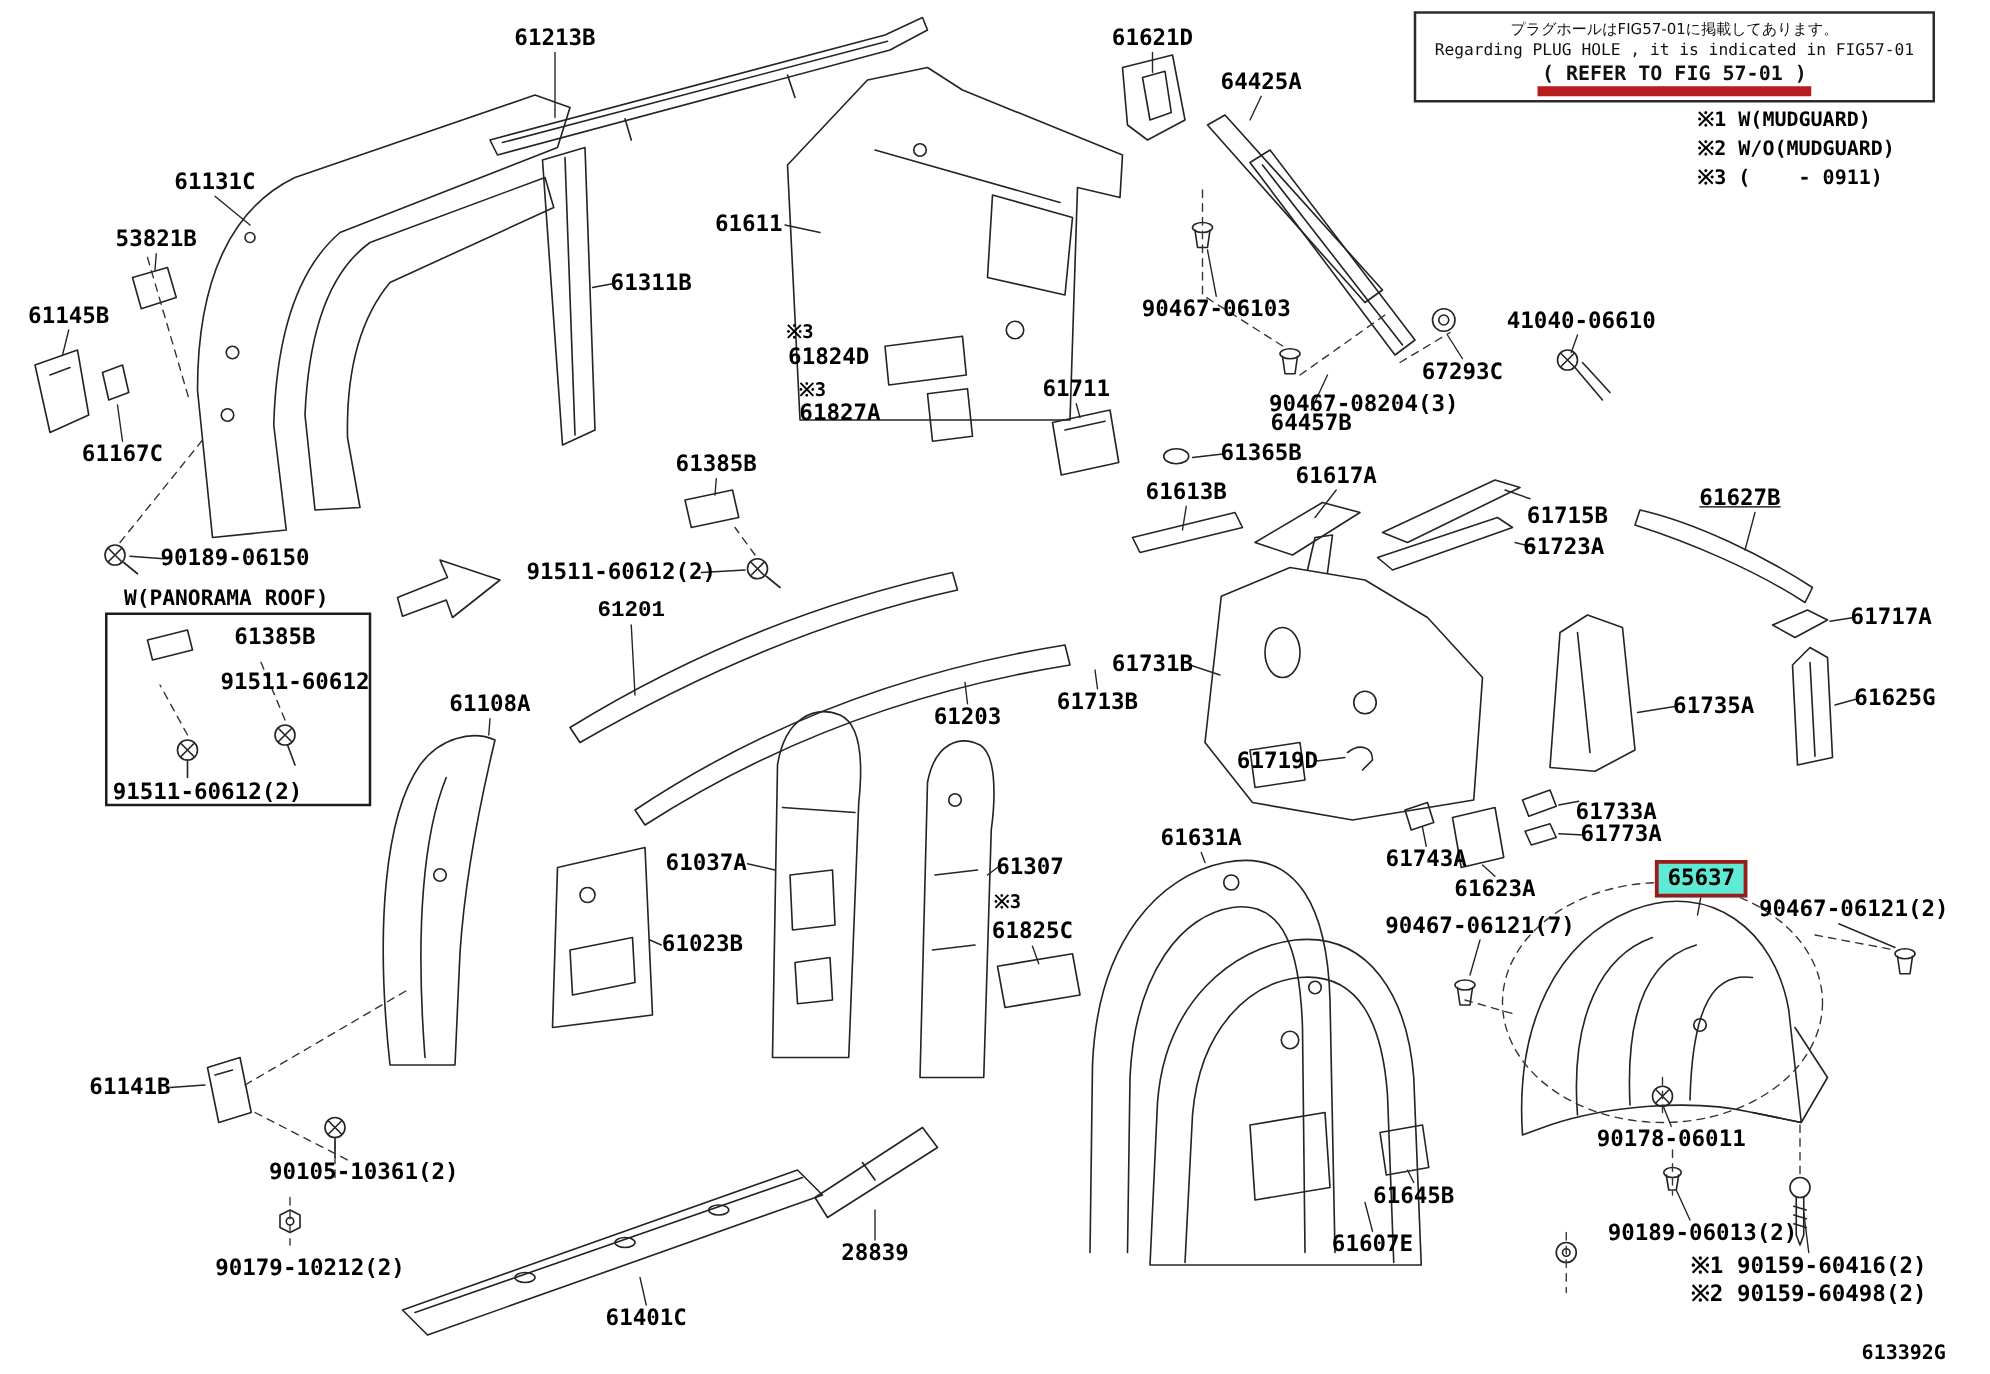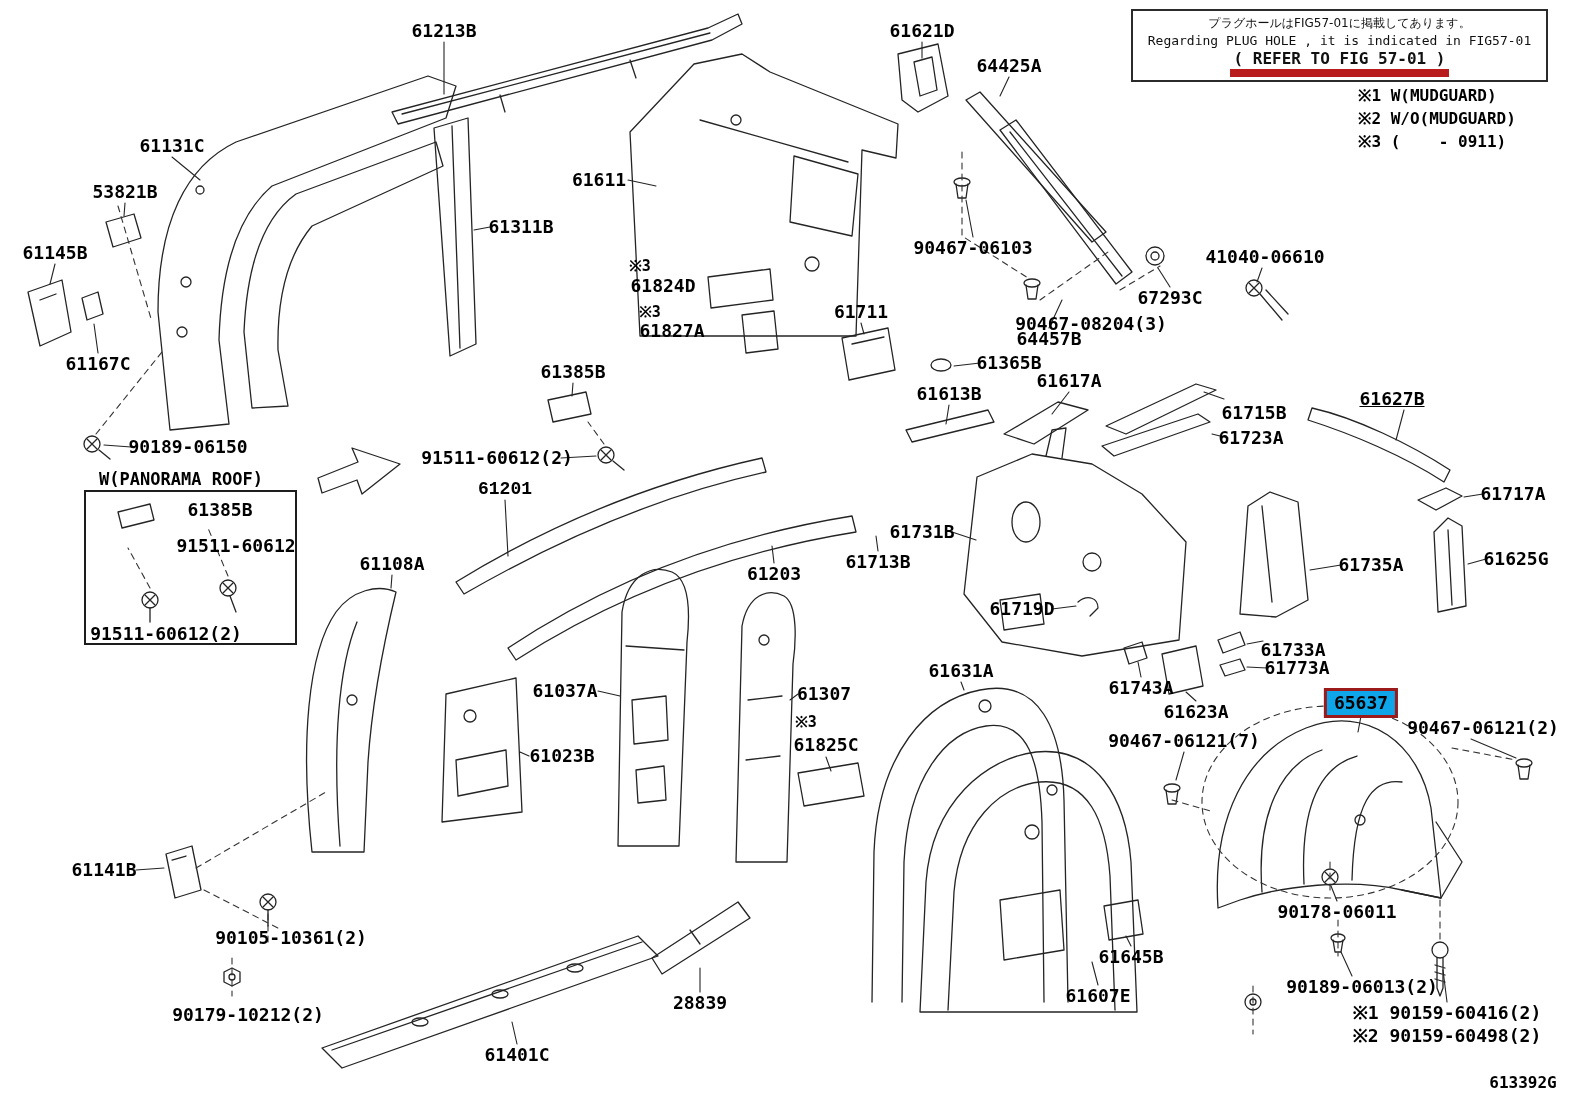--- a/index.html
+++ b/index.html
@@ -24,21 +24,21 @@
     position:absolute;
     transform:translate(-50%,-50%);
     font-size:18px;font-weight:700;color:#000;
     white-space:pre;line-height:1;
     background:transparent;
   }
   .part-label.small{font-size:15px;}
   .part-label.highlight{
     border:3px solid #9c1a1a;
     padding:3px 7px;
-    background:#0ea5e9;
+    background:#5eead4;
   }
   .note-box{
     position:absolute;left:1131px;top:9px;width:417px;height:73px;
     border:2px solid #2b2b2b;
     box-sizing:border-box;
     display:flex;flex-direction:column;align-items:center;justify-content:center;
     gap:1px;background:#fff;
   }
   .note-jp{font-size:12px;color:#111;font-family:"DejaVu Sans",sans-serif;}
   .note-en{font-size:13px;color:#111;}

